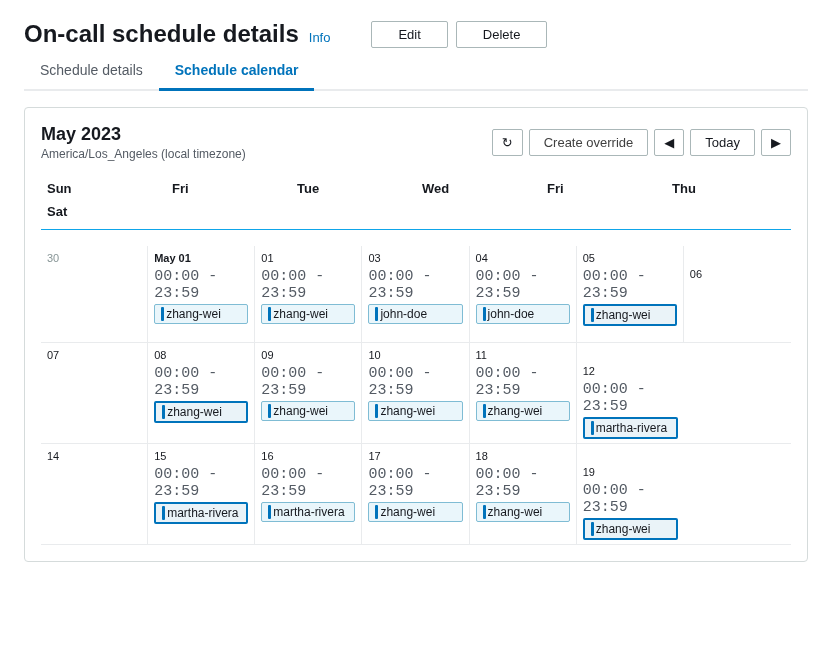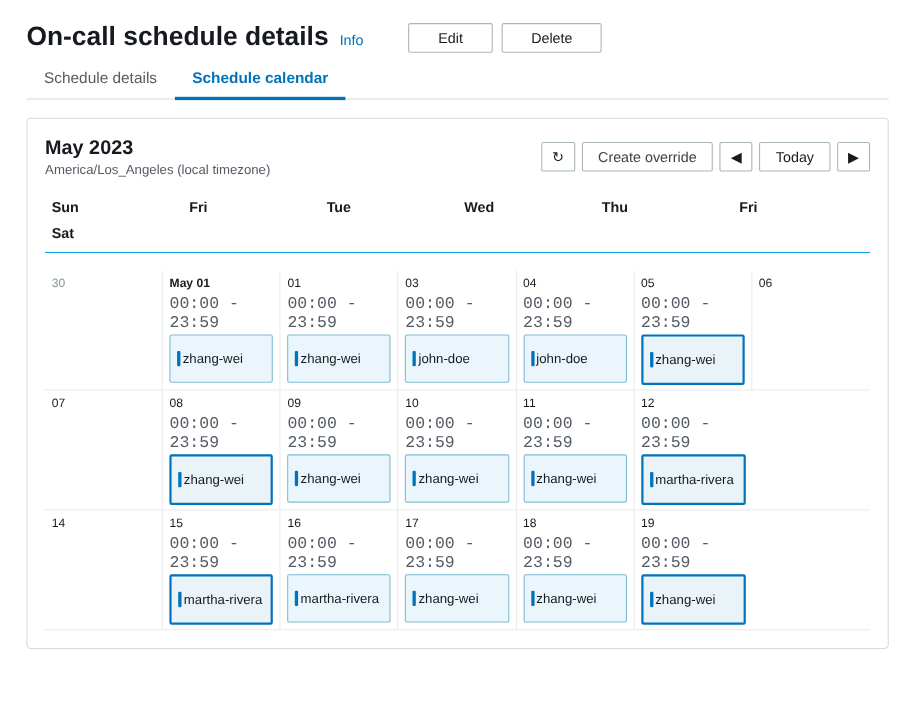--- a/index.html
+++ b/index.html
@@ -142,21 +142,21 @@
       grid-template-columns: repeat(7, 1fr);
       min-height: 90px;
       border-bottom: 1px solid #e9ebed;
     }
     .calendar-cell {
       padding: 6px 6px 4px;
       border-right: 1px solid #e9ebed;
       vertical-align: top;
       min-height: 80px;
     }
-    .calendar-cell:last-child { border-right: none; }
+    .calendar-cell:last-child { border-right: none; margin-top: 16px; }
     .day-number {
       font-size: 11px;
       color: #16191f;
       margin-bottom: 4px;
     }
     .day-number.other-month {
       color: #879596;
     }
     .day-number.bold {
       font-weight: 700;
@@ -167,21 +167,21 @@
       margin-bottom: 2px;
       font-family: Liberation Mono, monospace;
     }
     .event-chip {
       display: flex;
       align-items: center;
       gap: 2px;
       background: #d1e8f0;
       border: 1px solid #0073bb;
       border-radius: 2px;
-      padding: 14px 6px;
+      padding: 2px 6px;
       font-size: 12px;
       color: #16191f;
       cursor: pointer;
       white-space: nowrap;
     }
     .event-chip .chip-bar {
       width: 3px;
       height: 14px;
       background: #0073bb;
       border-radius: 1px;
@@ -234,22 +234,22 @@
         <button class="btn-icon">▶</button>
       </div>
     </div>
 
     <div class="calendar-grid">
       <div class="calendar-days-header">
         <div class="day-header">Sun</div>
         <div class="day-header">Fri</div>
         <div class="day-header">Tue</div>
         <div class="day-header">Wed</div>
+        <div class="day-header">Fri</div>
         <div class="day-header">Thu</div>
-        <div class="day-header">Fri</div>
         <div class="day-header">Sat</div>
       </div>
       <div id="calendar-weeks-container">
           <div class="calendar-week">
             <div class="calendar-cell">
               <div class="day-number other-month">30</div>
             </div>
             <div class="calendar-cell">
               <div class="day-number bold">May 01</div>
               <div class="event-time">00:00 - 23:59</div>

